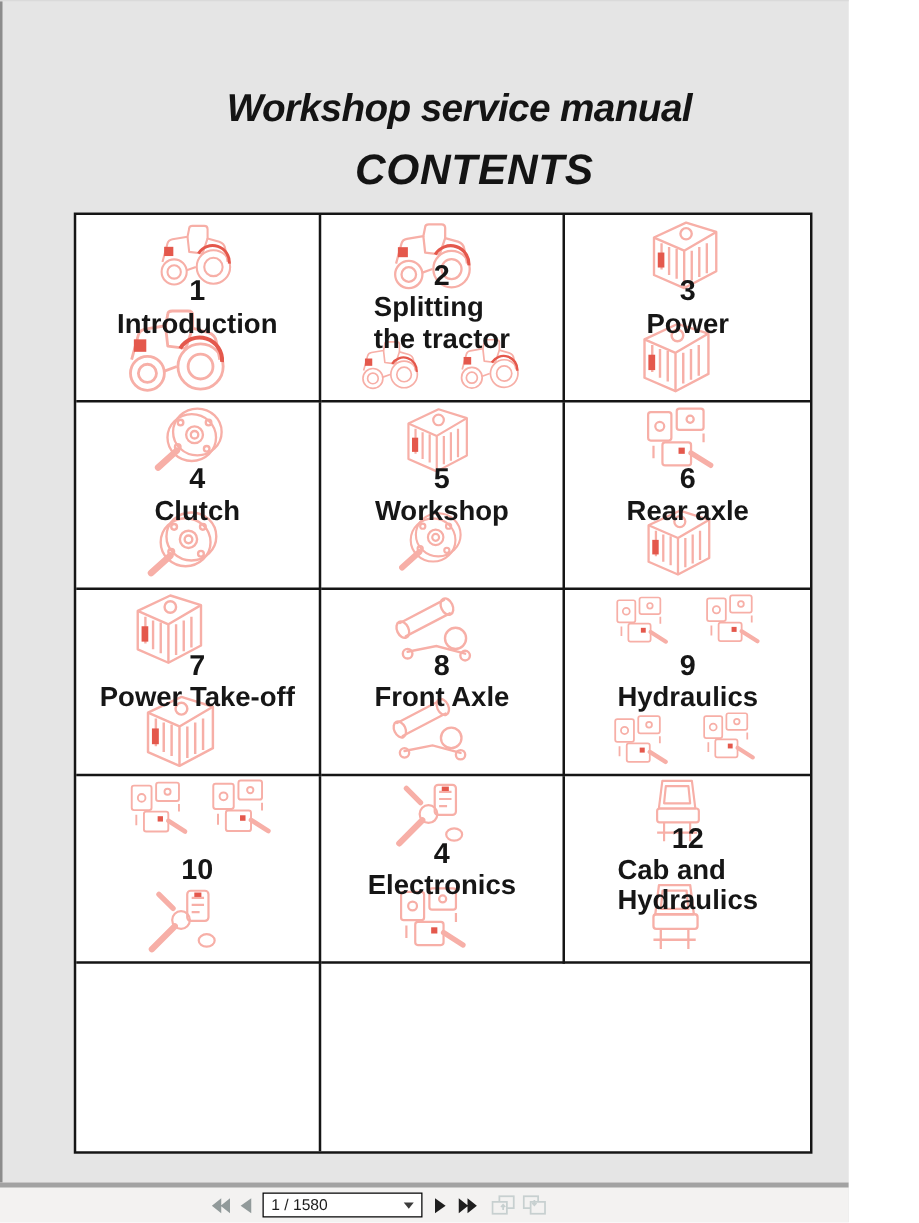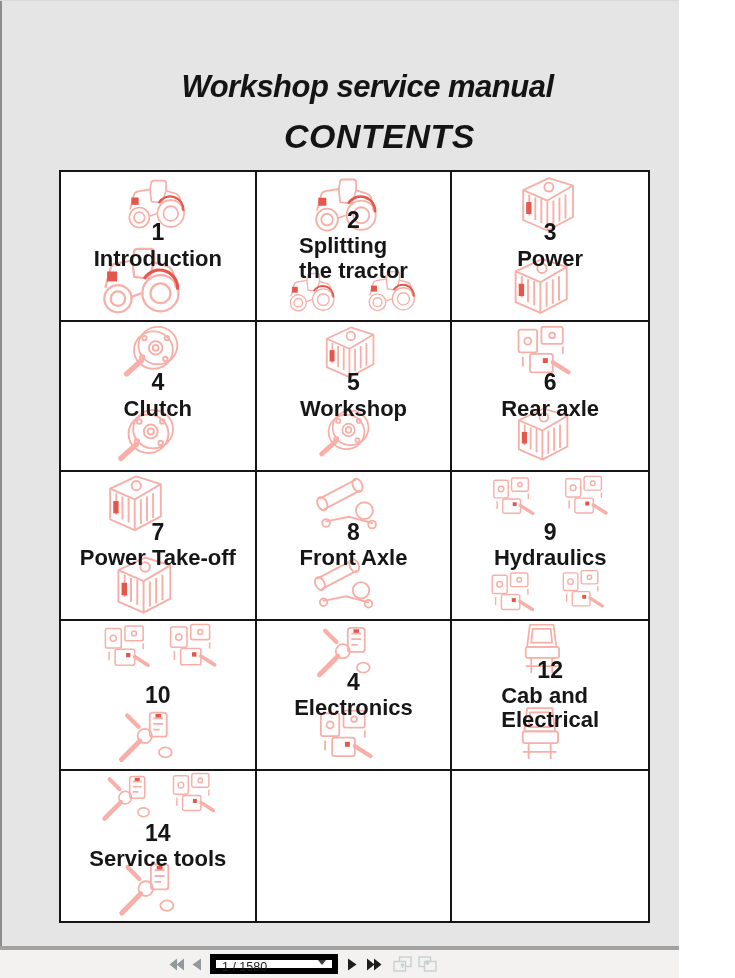--- a/index.html
+++ b/index.html
@@ -42,22 +42,22 @@
   .statusbar{
     position:absolute; left:0; right:0; bottom:0; height:32px;
     background:#f3f2f1; border-top:4px solid #a2a2a2;
   }
   .nav{ position:absolute; left:168px; top:4px; height:20px; display:flex; align-items:center; }
   .navbtn{ background:none; border:none; padding:0; display:flex; align-items:center; cursor:default; }
   .navbtn svg{ display:block; }
   .gap6{ margin-right:6px; } .gap8{ margin-right:8px; } .gap10{ margin-right:10px; }
 
   .pagebox{
-    width:128px; height:20px; background:#ffffff; border:6px solid #000000;
-    display:flex; align-items:flex-start; margin-right:9px;
+    width:128px; height:20px; background:#ffffff; border:1px solid #000000;
+    display:flex; align-items:center; margin-right:9px;
   }
   .pagebox input{
     border:none; outline:none; background:transparent; width:100%;
     font-family:"Liberation Sans", sans-serif; font-size:12.5px; color:#1c1c1c; padding:0 4px 0 6px;
   }
   .caret{ width:0; height:0; border-left:4px solid transparent; border-right:4px solid transparent;
     border-top:5px solid #3c3c3c; margin-right:6px; flex:none; }
 
   .hidden-defs{ position:absolute; width:0; height:0; overflow:hidden; }
 </style>
@@ -260,33 +260,24 @@
       <div class="label">Electronics</div>
     </div>
 
     <div class="cell">
       <svg class="illu" viewBox="0 0 197 150" preserveAspectRatio="none" aria-hidden="true">
           <use href="#s-seat" xlink:href="#s-seat" x="56" y="-6" width="70" height="70"></use>
           <use href="#s-seat" xlink:href="#s-seat" x="52" y="78" width="74" height="74"></use>
         </svg>
       <div class="num">12</div>
       <div class="label">Cab and
-Electrical</div>
-    </div>
-
-
-    <div class="cell">
-      <svg class="illu" viewBox="0 0 197 150" preserveAspectRatio="none" aria-hidden="true">
-          <use href="#s-tool" xlink:href="#s-tool" x="34" y="-6" width="64" height="64"></use>
-          <use href="#s-valve" xlink:href="#s-valve" x="104" y="-8" width="58" height="58"></use>
-          <use href="#s-tool" xlink:href="#s-tool" x="50" y="80" width="74" height="74"></use>
-        </svg>
-      <div class="num">14</div>
-      <div class="label">Service tools</div>
-    </div>
+Hydraulics</div>
+    </div>
+
+
   <div class="cell"></div>
     </div>
 
   <div class="statusbar">
     <div class="nav">
 
       <button class="navbtn gap6" title="">
         <span>
           <svg width="17" height="13" viewBox="0 0 17 13">
             <path d="M9 0.5 L1.5 6.5 L9 12.5 Z M16 0.5 L8.5 6.5 L16 12.5 Z" fill="#919a9a"></path>

